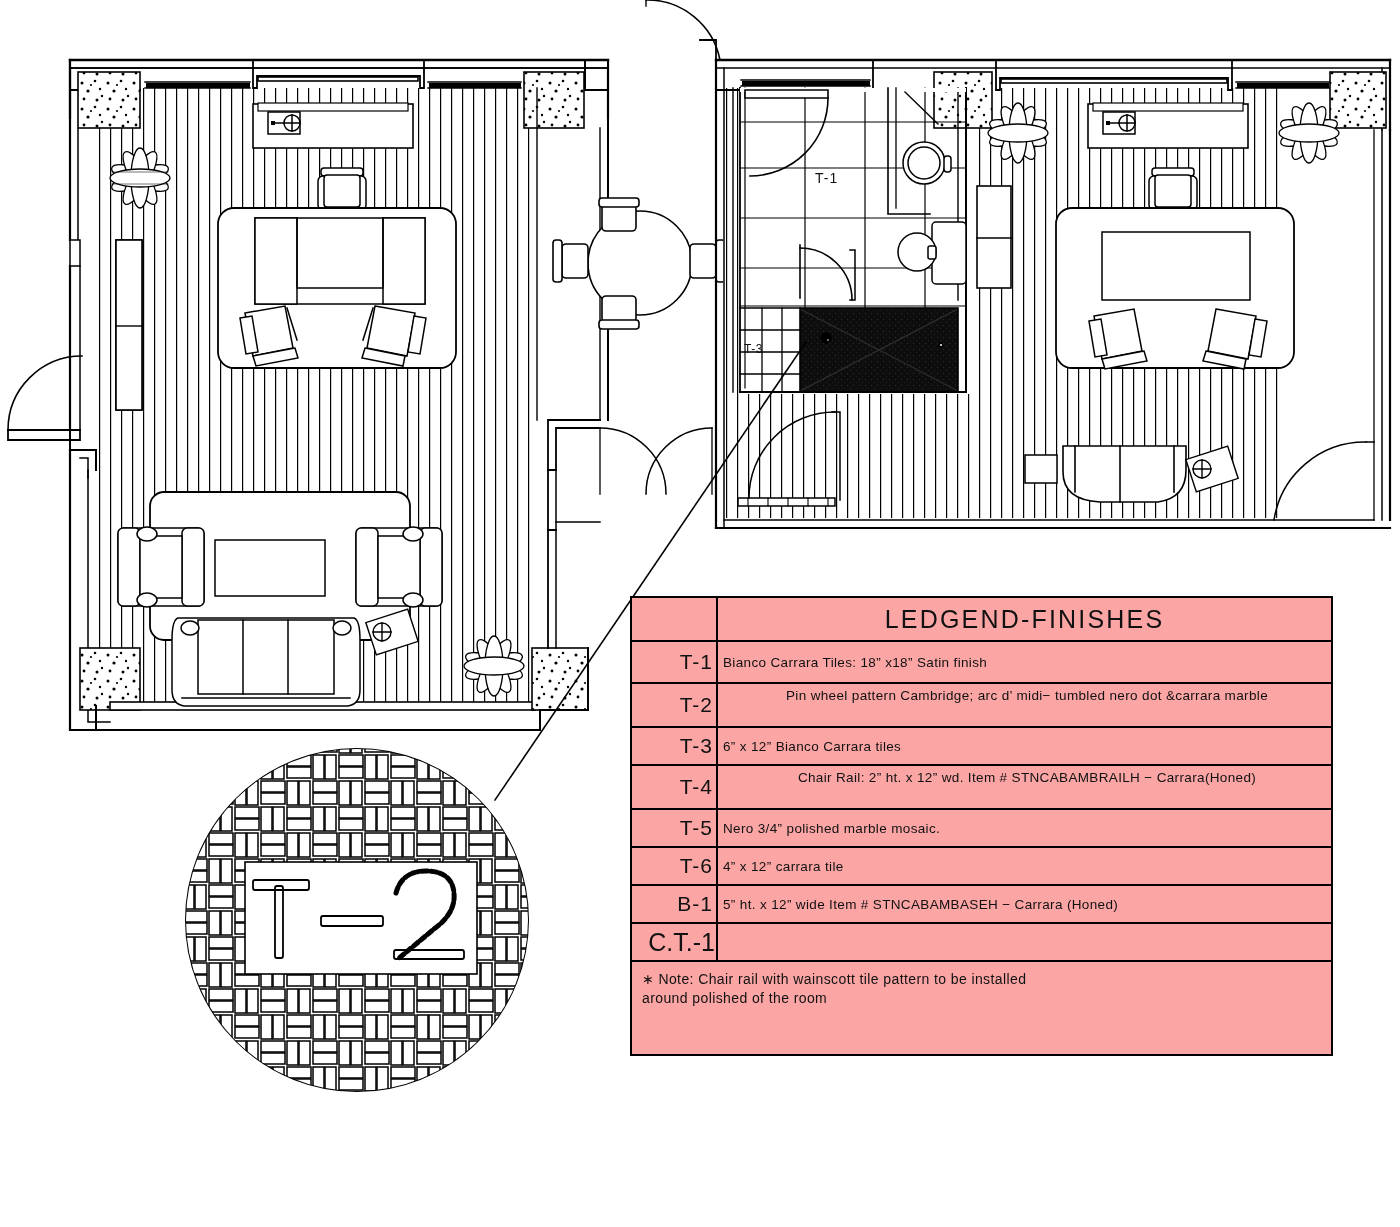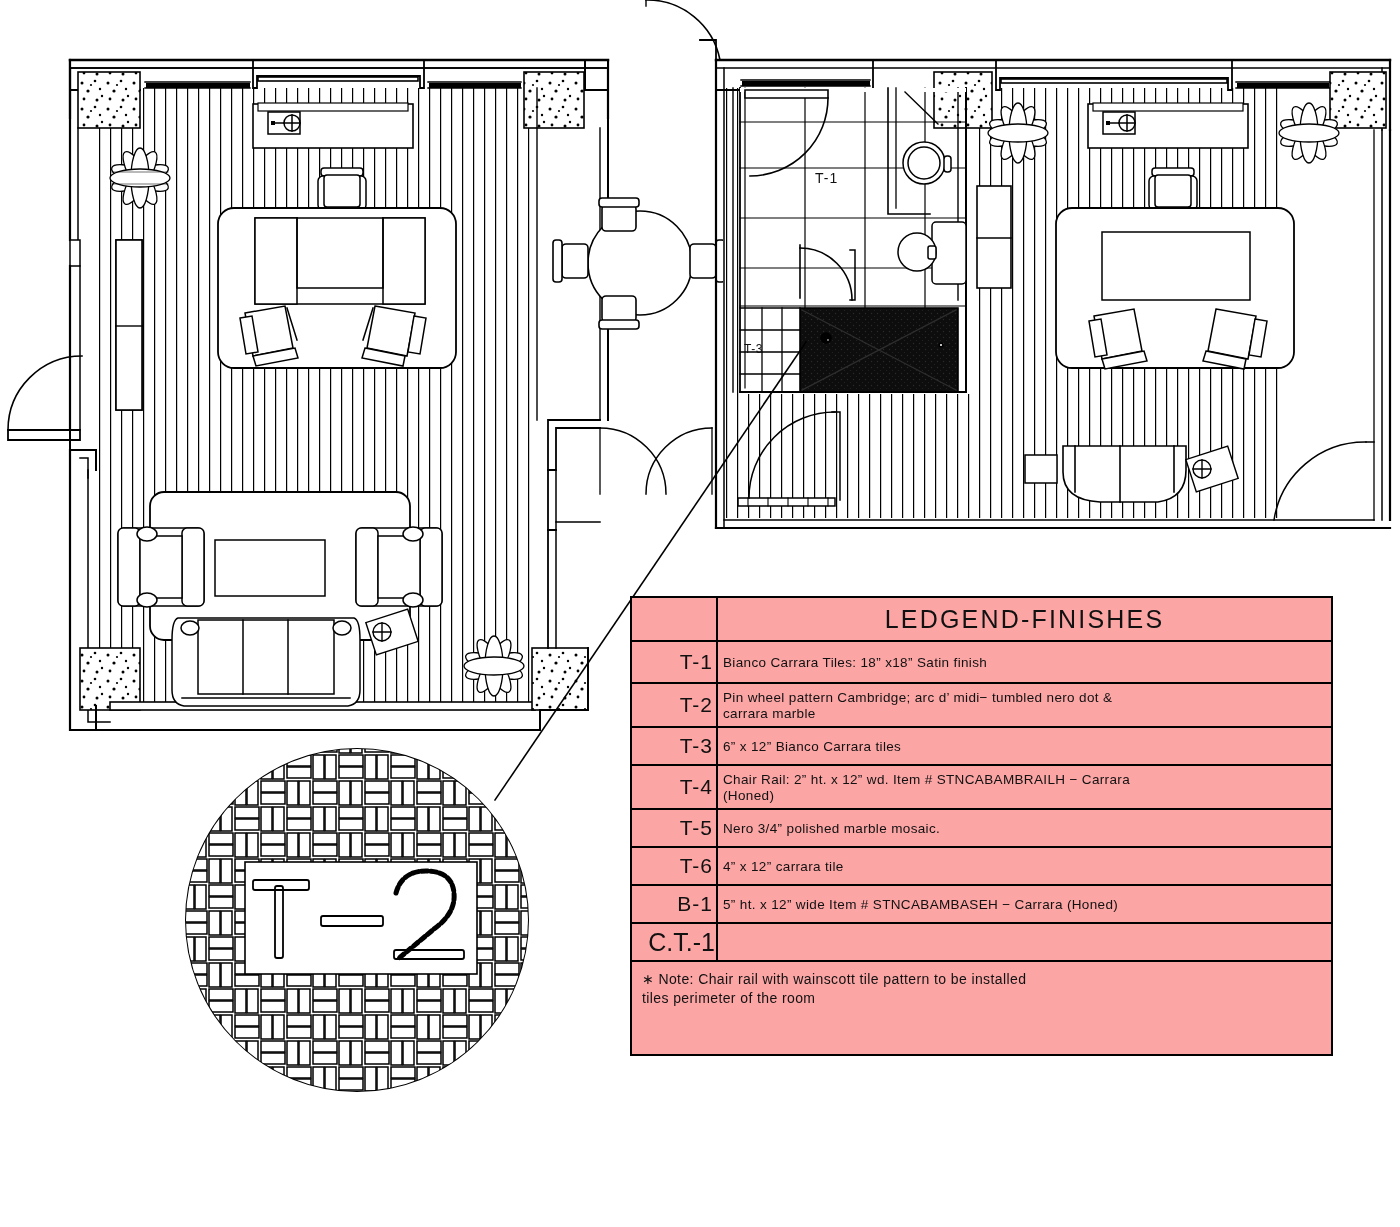--- a/index.html
+++ b/index.html
@@ -20,21 +20,21 @@
            font-size:13.5px;letter-spacing:.35px;line-height:1.18;color:#111;}
   .lg-head{height:42px;display:flex;align-items:center;justify-content:center;
            border-bottom:2px solid #000;}
   .lg-head .lg-code{border-right:2px solid #000;height:100%;}
   .lg-head-title{flex:1;text-align:center;font-size:25px;letter-spacing:2.2px;
                  font-weight:300;color:#111;}
   .h38{height:38px;} .h42{height:42px;} .h44{height:44px;text-align:right;}
   .note{height:92px;display:flex;align-items:flex-start;
         padding:8px 0 0 10px;box-sizing:border-box;
         font-size:14px;letter-spacing:.4px;line-height:1.35;color:#111;}
-  .lg-desc.two{flex-direction:column;align-items:flex-start;justify-content:center;}
+  .lg-desc.two{align-items:flex-start;justify-content:center;}
   .ct .lg-code{font-size:25px;letter-spacing:0px;padding-right:1px;text-align:right;}
 </style>
 </head>
 <body>
 
 <div id="stage">
 
   <svg class="plan" viewBox="0 0 1400 1227">
     <defs>
       <pattern id="speckle" width="26" height="26" patternUnits="userSpaceOnUse">
@@ -468,21 +468,21 @@
 
 
     <div class="lg-row h38 ct">
       <div class="lg-code">C.T.-1</div>
     </div>
 
     <div class="lg-row">
       <div class="note">
         <div>
           <div>∗ Note: Chair rail with wainscott tile pattern to be installed</div>
-          <div> tiles perimeter of the room</div>
+          <div> around polished of the room</div>
         </div>
       </div>
     </div>
 
   </div>
 
   <div style="position:absolute;left:815px;top:170px;font-size:14px;letter-spacing:1px;color:#111;">T-1</div>
   <div style="position:absolute;left:744px;top:342px;font-size:12px;letter-spacing:.5px;color:#111;">T-3</div>
 
 </div>

